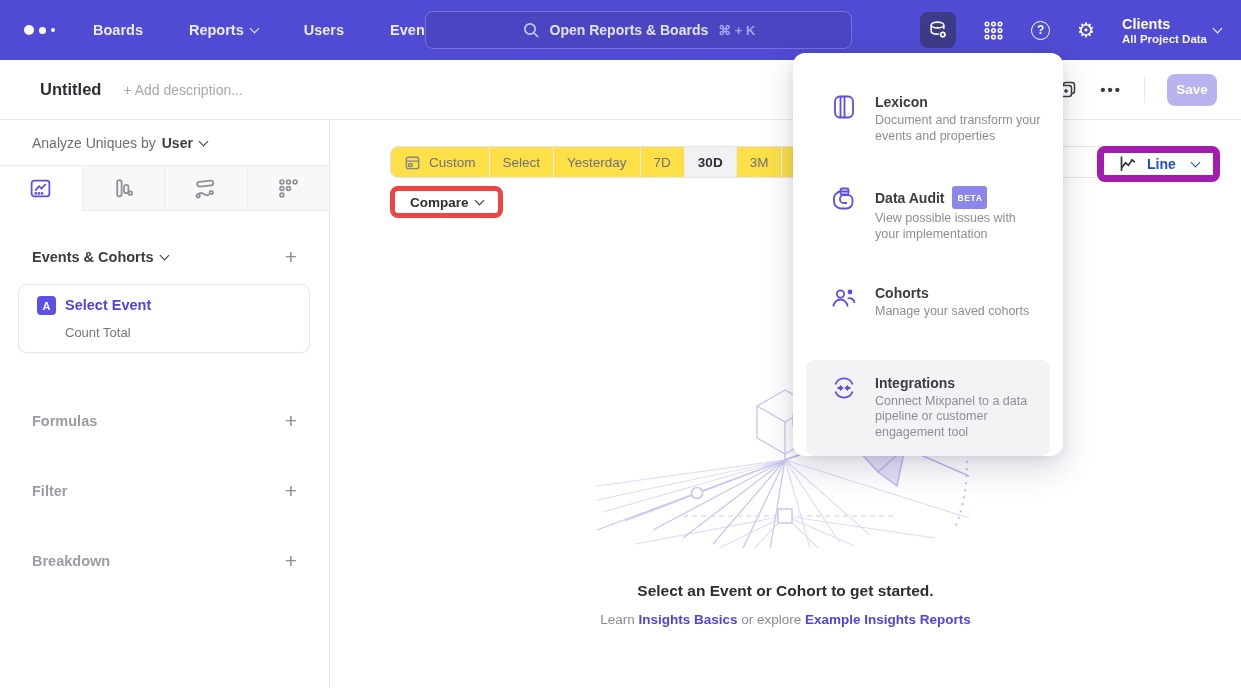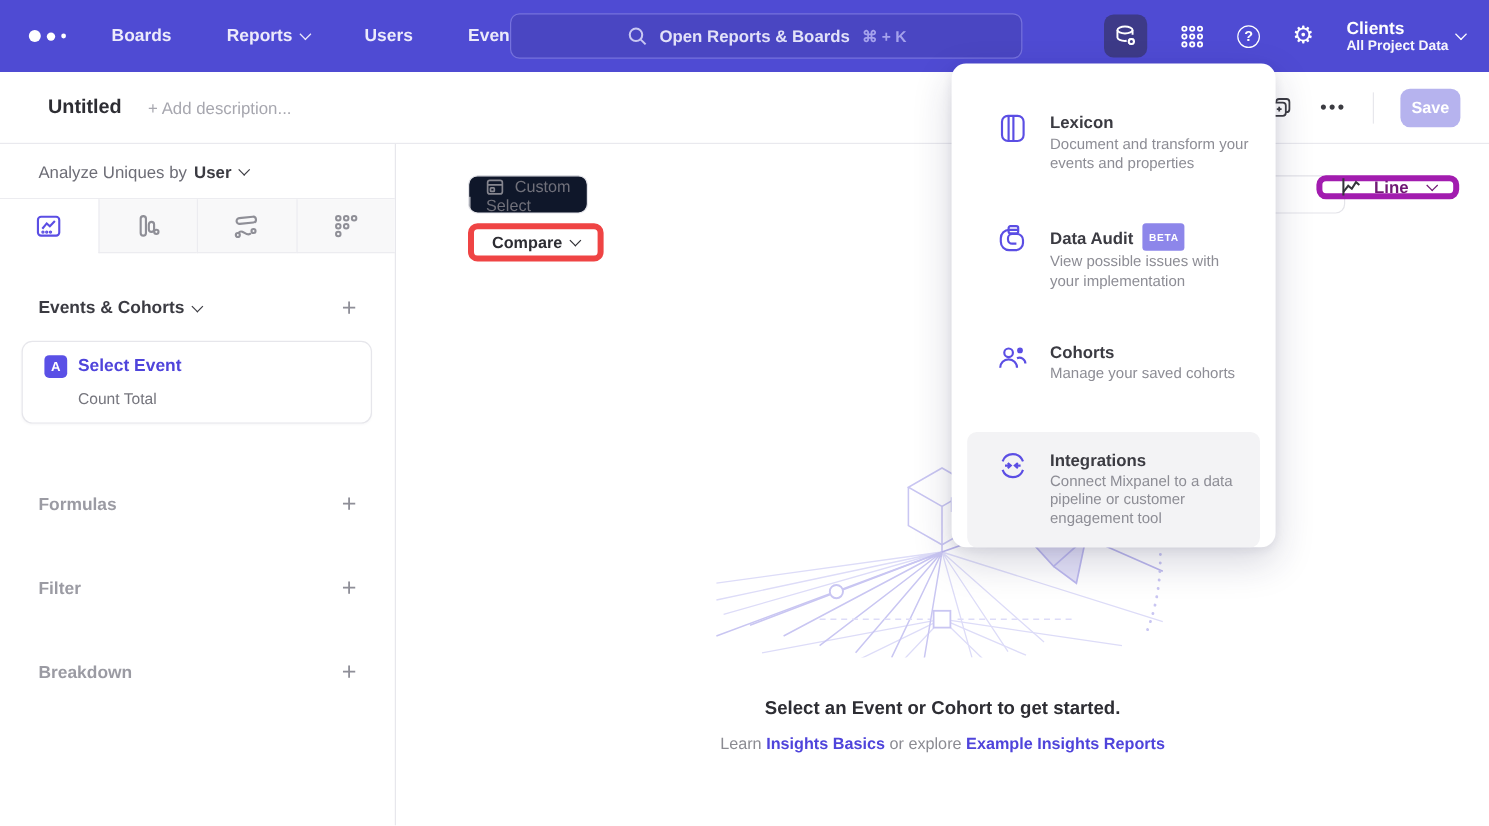--- a/index.html
+++ b/index.html
@@ -97,42 +97,42 @@
   .dim-section {
     display:flex; align-items:center; justify-content:space-between; padding:0 32px;
     font-size:14.5px; font-weight:700; color:#9b9ba3;
   }
   .sec-formulas { margin-top:58px; } .sec-filter { margin-top:50px; } .sec-breakdown { margin-top:50px;text-align:center; }
 
   
   .main { position:absolute; left:330px; top:120px; width:911px; height:568px; }
   .date-seg {
     position:absolute; left:60px; top:26px; height:32px; display:inline-flex;
-    border:1px solid #e4e4e9; border-radius:8px; background:#0f172a; overflow:hidden; z-index:2;flex-direction:column;
+    border:1px solid #e4e4e9; border-radius:8px; background:#fde047; overflow:hidden; z-index:2;
   }
   .seg-item {
     display:flex; align-items:center; padding:0 13px; font-size:13.5px; color:#70707a;
     border-left:1px solid #ececf0; cursor:pointer; white-space:nowrap; gap:8px;
   }
   .seg-item:first-child { border-left:none; }
   .seg-item.selected { background:#f2f2f5; color:#2d2d33; font-weight:700; }
   .more-ranges-btn {
     position:absolute; left:717px; top:26px; width:74px; height:32px;
     border:1px solid #e4e4e9; border-radius:8px; background:#fff; cursor:pointer;
     display:flex; align-items:center; justify-content:flex-end; padding-right:14px; color:#55555e; z-index:2;
   }
   .compare-btn {
     position:absolute; left:60px; top:66px; height:32px; padding:0 15px;
     border:5px solid #ef4444; border-radius:8px; background:#fff; cursor:pointer;
     display:flex; align-items:center; font-size:13.5px; font-weight:600; color:#2d2d33; z-index:2;
   }
   .charttype-btn {
-    position:absolute; left:767px; top:26px; height:20px; padding:0 14px;
-    border:5px solid #a21caf; border-radius:8px; background:#fff; cursor:pointer;
-    display:flex; align-items:center; gap:9px; font-size:14px; font-weight:700; color:#701a75; z-index:2;
+    position:absolute; left:767px; top:26px; height:36px; padding:0 14px;
+    border:7px solid #a21caf; border-radius:8px; background:#fff; cursor:pointer;
+    display:flex; align-items:center; gap:9px; font-size:14px; font-weight:700; color:#1d4ed8; z-index:2;
   }
 
   
   .graphic { position:absolute; left:265px; top:238px; z-index:0; }
   .empty-heading {
     position:absolute; left:0; top:462px; width:100%; text-align:center;
     font-size:15.5px; font-weight:700; color:#2d2d33;
   }
   .empty-links {
     position:absolute; left:0; top:492px; width:100%; text-align:center;

